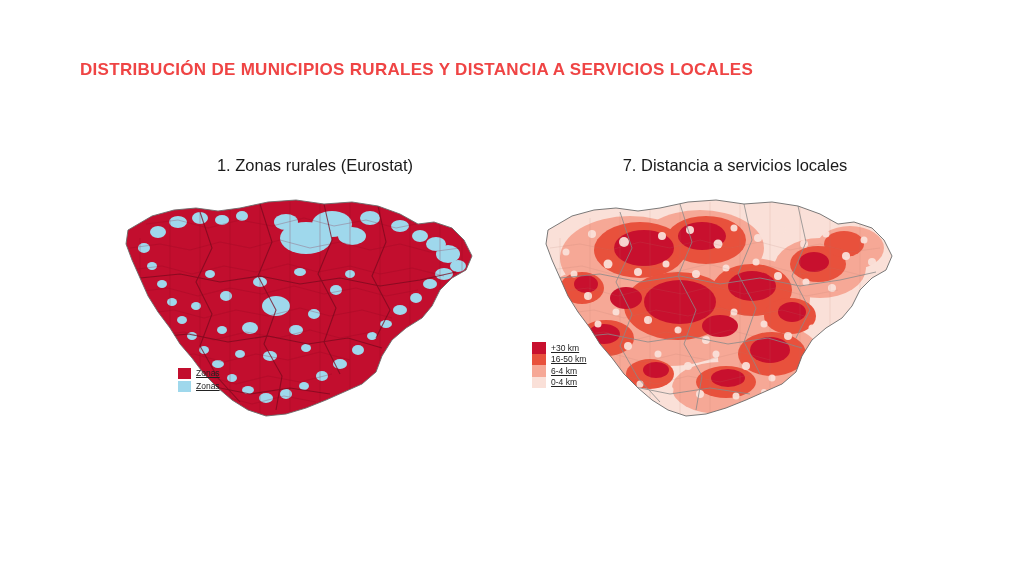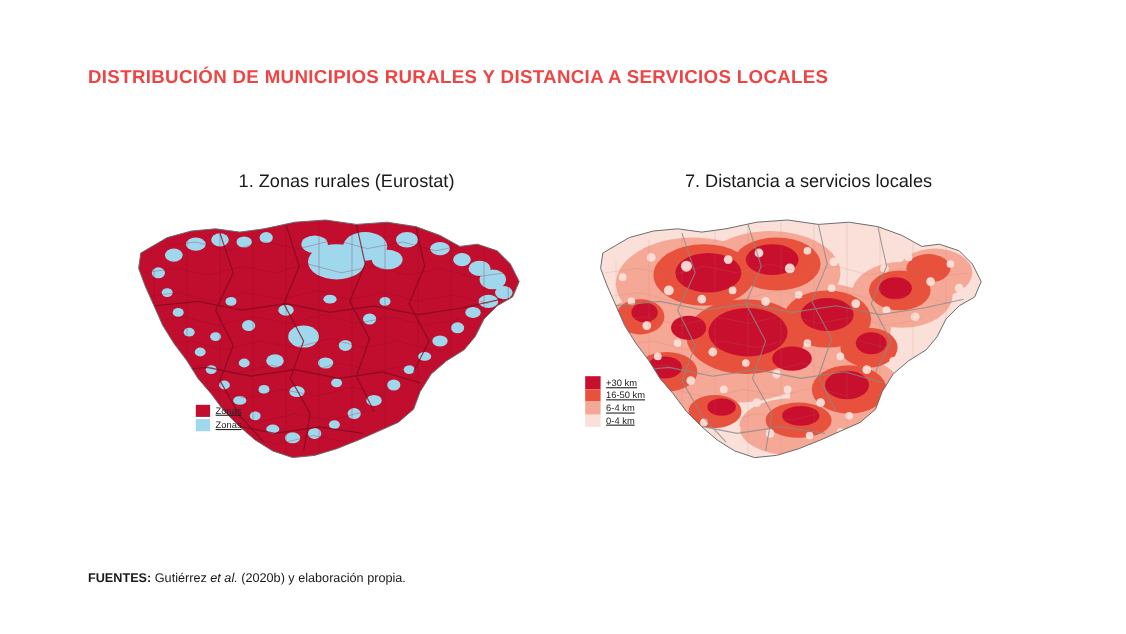--- a/index.html
+++ b/index.html
@@ -396,17 +396,14 @@
         </div>
         <div class="legend-row">
           <span class="legend-swatch" style="background:#FAE0D8"></span>
           <span class="legend-label">0-4 km</span>
         </div>
       </div>
     </div>
 
   </div>
 
-  <div class="sources">
-    <b>FUENTES:</b><span> Gutiérrez </span><i>et al.</i><span> (2020b) y elaboración propia.</span>
-  </div>
 
 </div>
 
 </body></html>

